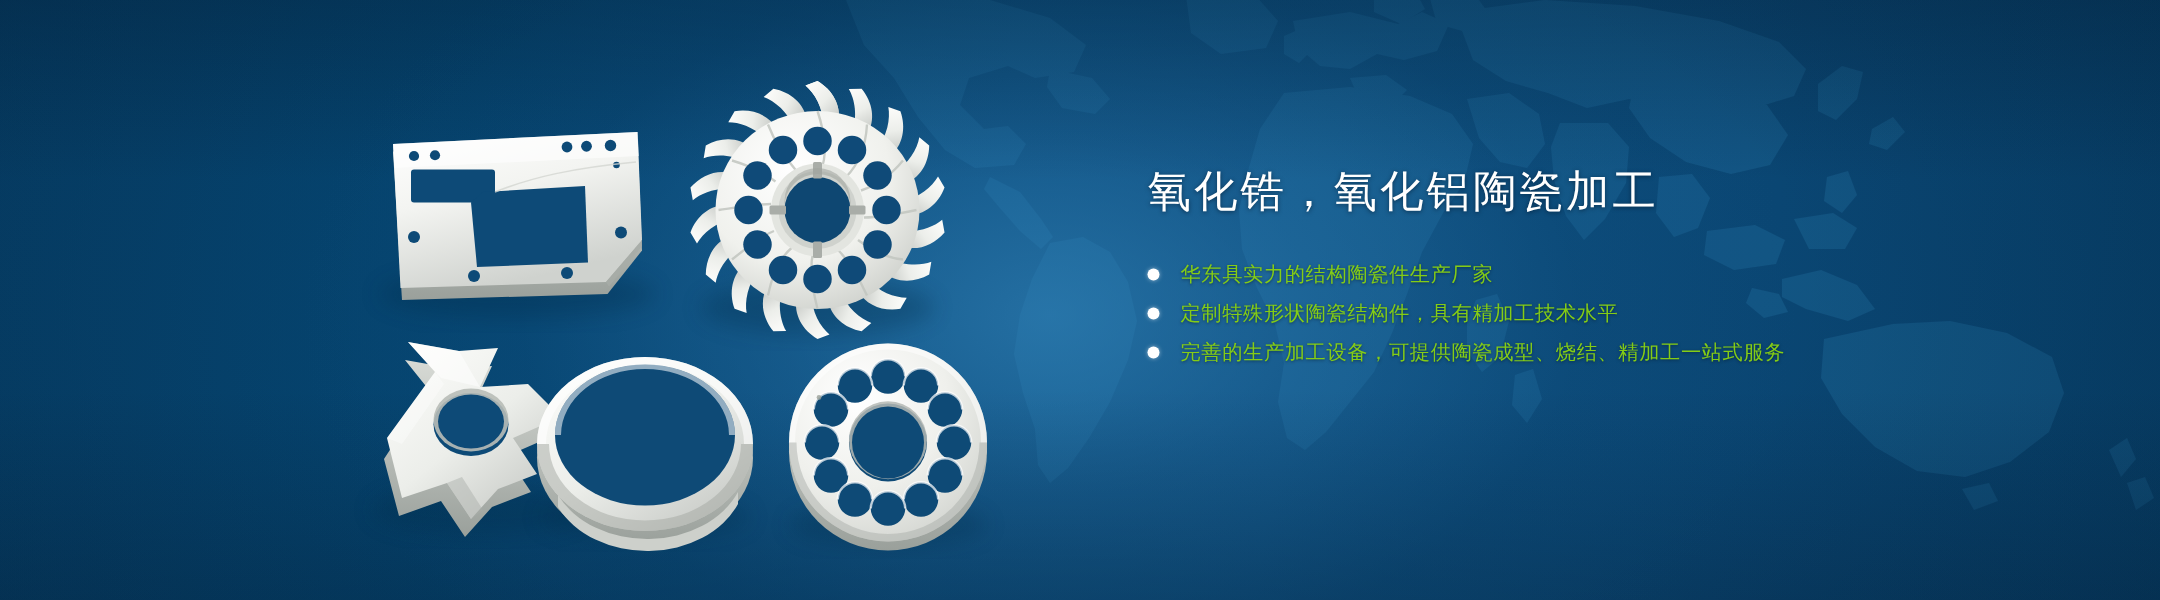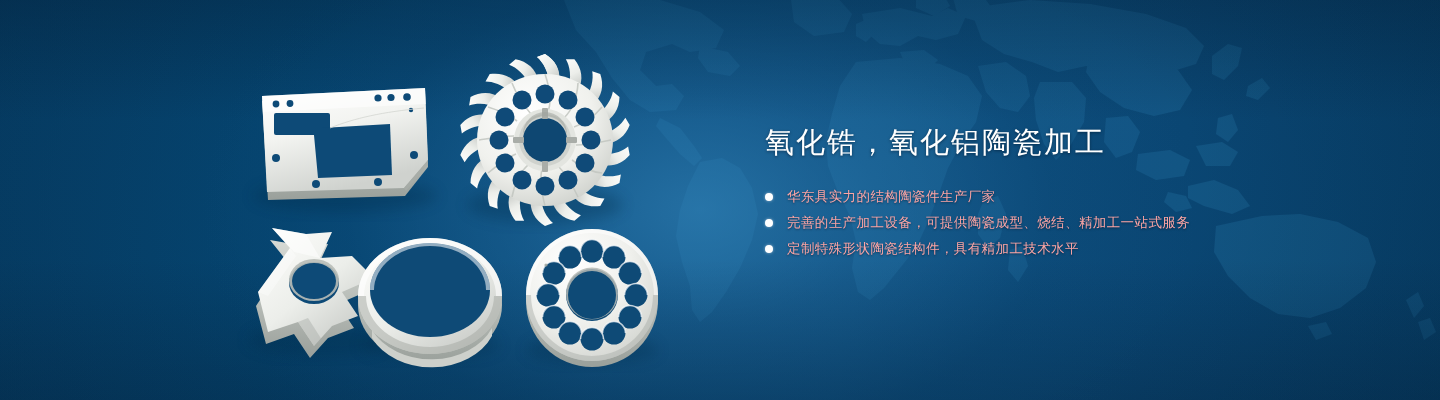--- a/index.html
+++ b/index.html
@@ -43,21 +43,21 @@
     position:absolute;inset:0;
     opacity:.30;
     mix-blend-mode:screen;
   }
 
   
   .parts{position:absolute;left:0;top:0;width:760px;height:400px;}
 
   
   .copy{
-    position:absolute;left:765px;top:124px;width:600px;
+    position:absolute;left:765px;top:110px;width:600px;
   }
   .headline{
     margin:0;
     font-size:29px;
     font-weight:400;
     letter-spacing:2px;
     color:#ffffff;
     line-height:36px;
     text-shadow:0 1px 3px rgba(0,16,32,.55);
     white-space:nowrap;
@@ -65,21 +65,21 @@
   .bullets{
     list-style:none;
     margin:28px 0 0 0;padding:0;
   }
   .bullets li{
     position:relative;
     padding-left:22px;
     margin-bottom:8px;
     font-size:13.5px;
     line-height:18px;
-    color:#fca5a5;
+    color:#84cc16;
     letter-spacing:.4px;
     white-space:nowrap;
     text-shadow:0 1px 2px rgba(0,16,32,.5);
   }
   .dot{
     position:absolute;left:0;top:5px;
     width:8px;height:8px;border-radius:50%;
     background:#ffffff;
     box-shadow:0 0 3px rgba(255,255,255,.5);
   }
@@ -384,22 +384,22 @@
 
   <div class="copy">
     <h1 class="headline">氧化锆，氧化铝陶瓷加工</h1>
     <ul class="bullets">
       <li>
         <span class="dot"></span>
         <span>华东具实力的结构陶瓷件生产厂家</span>
       </li>
       <li>
         <span class="dot"></span>
-        <span>完善的生产加工设备，可提供陶瓷成型、烧结、精加工一站式服务</span>
+        <span>定制特殊形状陶瓷结构件，具有精加工技术水平</span>
       </li>
       <li>
         <span class="dot"></span>
-        <span>定制特殊形状陶瓷结构件，具有精加工技术水平</span>
+        <span>完善的生产加工设备，可提供陶瓷成型、烧结、精加工一站式服务</span>
       </li>
     </ul>
   </div>
 
 </div>
 
 </body></html>

